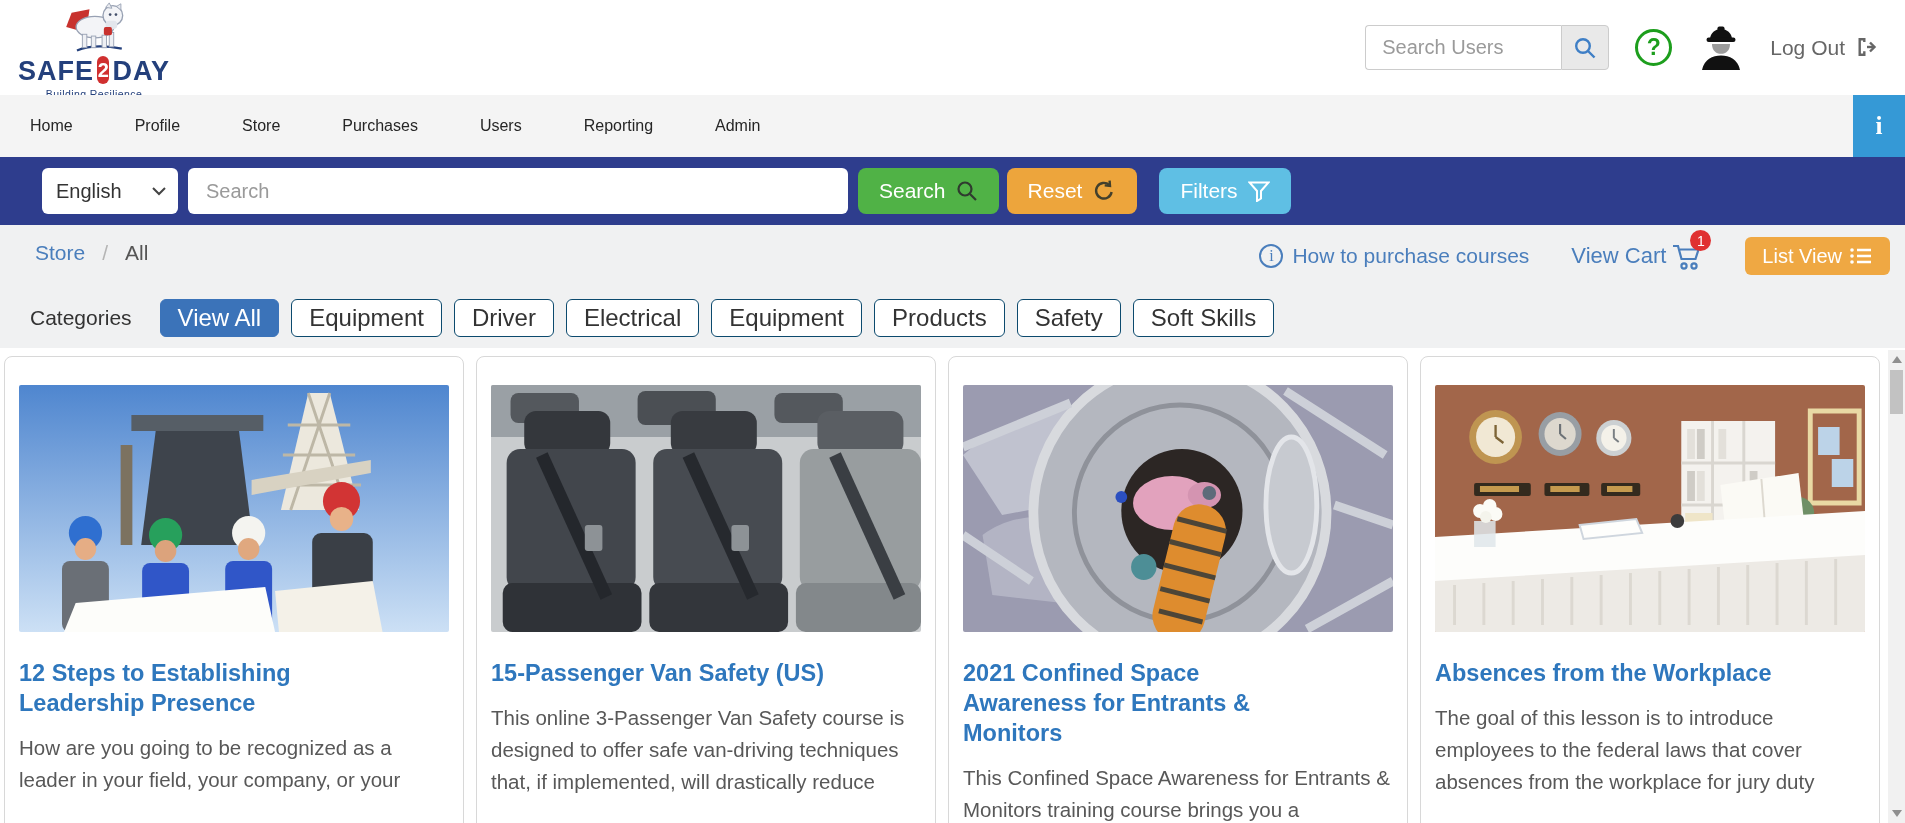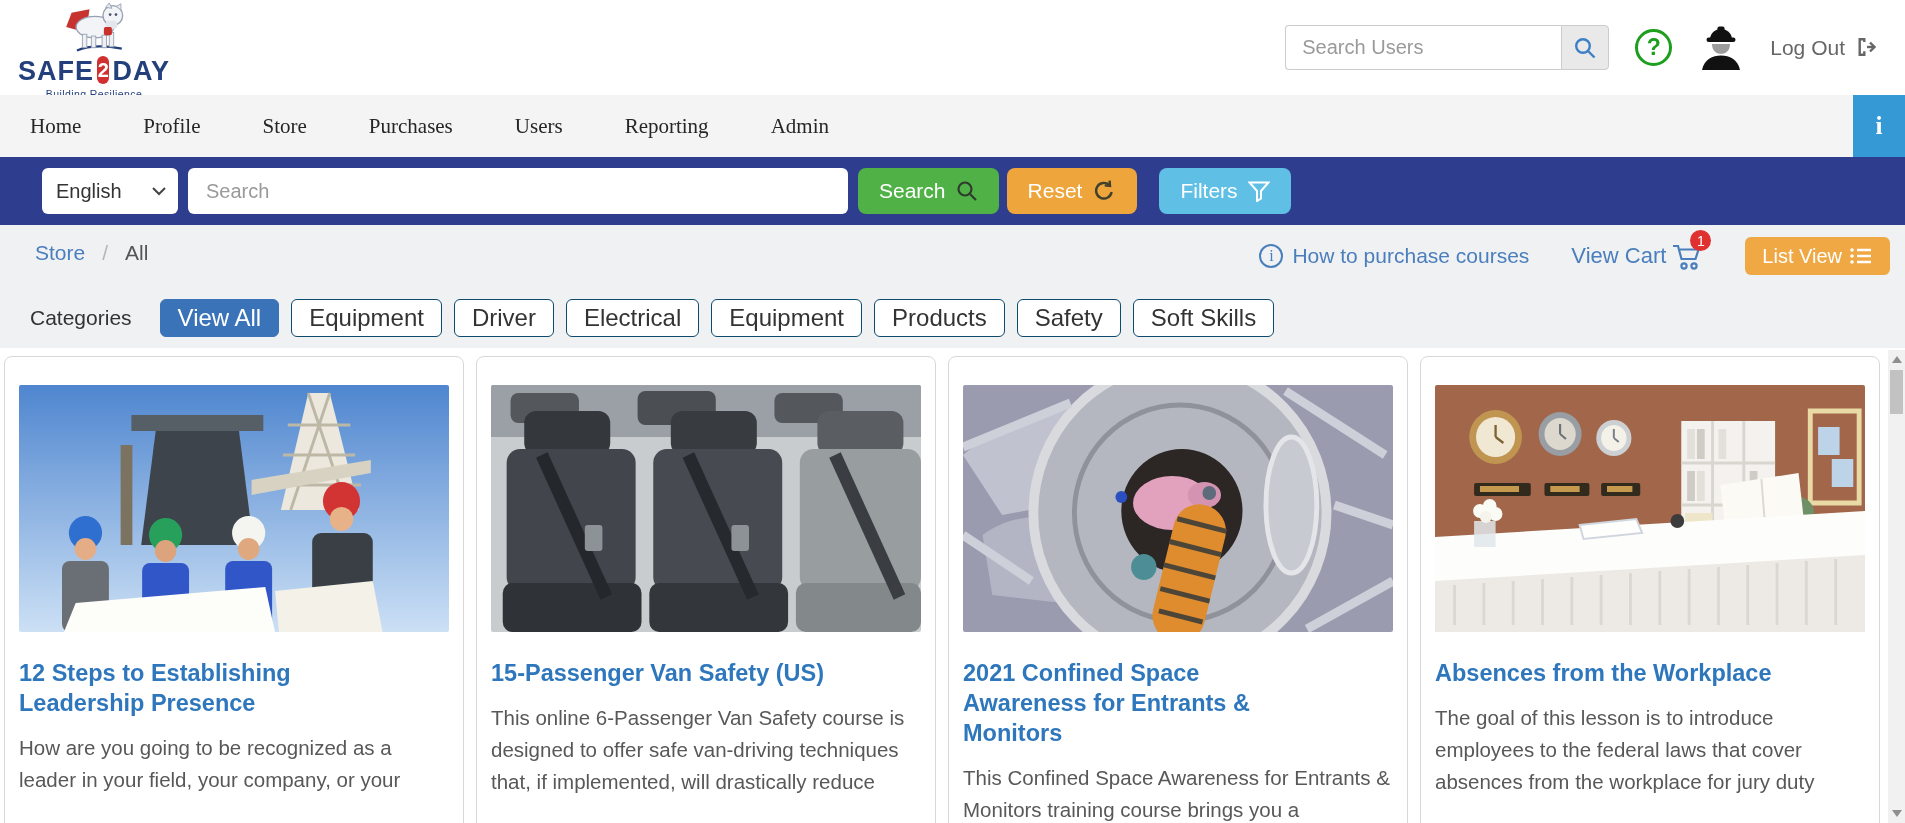--- a/index.html
+++ b/index.html
@@ -9,29 +9,29 @@
   
   .hdr { position: absolute; top: 0; left: 0; right: 0; height: 95px; background: #fff; }
   .logo { position: absolute; left: 18px; top: 2px; width: 152px; text-align: center; }
   .logo-row { display: flex; justify-content: center; gap: 3px; margin-top: -2px; }
   .logo-word { font-size: 27px; font-weight: 800; color: #24407c; letter-spacing: 1px; }
   .logo-two { display: inline-flex; width: 24px; height: 28px; background: #d03030; color: #fff; border-radius: 6px; align-items: center; justify-content: center; font-size: 20px; font-weight: 800; }
   .logo-tag { font-size: 10.5px; color: #24407c; margin-top: 1px; letter-spacing: .4px; }
 
   .hdr-right { position: absolute; right: 28px; top: 0; height: 95px; display: flex; align-items: center; gap: 26px; }
   .search-users { display: flex; height: 45px; }
-  .search-users input { width: 276px; border: 1px solid #ccc; border-right: none; border-radius: 4px 0 0 4px; font-size: 20px; padding: 0 16px; color: #333; outline: none; font-family: "Liberation Sans", sans-serif; }
+  .search-users input { width: 196px; border: 1px solid #ccc; border-right: none; border-radius: 4px 0 0 4px; font-size: 20px; padding: 0 16px; color: #333; outline: none; font-family: "Liberation Sans", sans-serif; }
   input::placeholder { color: #9a9a9a; }
   .su-btn { width: 48px; background: #e9e9e9; border: 1px solid #ccc; border-radius: 0 4px 4px 0; display: flex; align-items: center; justify-content: center; cursor: pointer; }
   .help-icon { width: 37px; height: 37px; border: 3px solid #1d9e1d; border-radius: 50%; color: #1d9e1d; font-size: 23px; font-weight: 700; display: flex; align-items: center; justify-content: center; cursor: pointer; }
   .logout { display: flex; align-items: flex-start; gap: 9px; color: #666; font-size: 21px; cursor: pointer; text-decoration: none; }
 
   
   .mainnav { position: absolute; top: 95px; left: 0; right: 0; height: 62px; background: #f4f4f4; display: flex; align-items: center; gap: 62px; padding-left: 30px; }
-  .mainnav a { color: #262626; font-size: 21px; text-decoration: none; cursor: pointer; font-family: Liberation Serif, serif; }
+  .mainnav a { color: #262626; font-size: 16px; text-decoration: none; cursor: pointer; }
   .info-sq { position: absolute; right: 0; top: 0; width: 52px; height: 62px; background: #3599d6; color: #fff; display: flex; align-items: center; justify-content: center; font-size: 25px; font-weight: 700; font-family: "Liberation Serif", serif; cursor: pointer; }
 
   
   .filterbar { position: absolute; top: 157px; left: 0; right: 0; height: 68px; background: #2e3d8d; display: flex; align-items: center; padding-left: 42px; }
   .lang { width: 136px; height: 46px; background: #fff; border-radius: 6px; font-size: 20px; color: #333; padding: 0 12px 0 14px; display: flex; align-items: center; justify-content: space-between; cursor: pointer; }
   .fsearch { margin-left: 10px; width: 660px; height: 46px; border: none; border-radius: 6px; font-size: 20px; padding: 0 18px; color: #333; outline: none; font-family: "Liberation Sans", sans-serif; }
   .btn { height: 46px; border: none; border-radius: 8px; color: #fff; font-size: 21px; display: flex; align-items: center; gap: 10px; padding: 0 21px; cursor: pointer; font-family: "Liberation Sans", sans-serif; }
   .btn-search { margin-left: 10px; background: #50b246; }
   .btn-reset  { margin-left: 8px;  background: #eda53c; }
   .btn-filters{ margin-left: 22px; background: #5fbfe4; }
@@ -277,21 +277,21 @@
           <rect x="166" y="64" width="132" height="142" rx="14" fill="#474b51"></rect>
           <rect x="162" y="198" width="142" height="49" rx="10" fill="#33363b"></rect>
           <path d="M202 70 L268 212" stroke="#26292e" stroke-width="13"></path>
           <rect x="246" y="140" width="18" height="26" rx="3" fill="#8d9296"></rect>
           <rect x="334" y="26" width="88" height="44" rx="12" fill="#5a5e63"></rect>
           <rect x="316" y="64" width="124" height="142" rx="14" fill="#989d9f"></rect>
           <rect x="312" y="198" width="128" height="49" rx="10" fill="#83888b"></rect>
           <path d="M352 70 L418 212" stroke="#3a3e43" stroke-width="13"></path>
         </svg>
         <a class="card-title">15-Passenger Van Safety (US)</a>
-        <p class="card-desc">This online 6-Passenger Van Safety course is designed to offer safe van-driving techniques that, if implemented, will drastically reduce</p>
+        <p class="card-desc">This online 3-Passenger Van Safety course is designed to offer safe van-driving techniques that, if implemented, will drastically reduce</p>
       </div>
 
       <div class="card">
         <svg class="card-img" viewBox="0 0 440 247" preserveAspectRatio="none">
           <rect width="440" height="247" fill="#9b9bb0"></rect>
           <path d="M0 70 C60 20 130 10 180 40 L150 110 L40 130 Z" fill="#dfe2ea" opacity=".55"></path>
           <path d="M20 150 C60 120 120 130 150 160 L120 220 L30 210 Z" fill="#d7dae4" opacity=".4"></path>
           <circle cx="222" cy="128" r="150" fill="#b4b7bf"></circle>
           <circle cx="222" cy="128" r="150" fill="none" stroke="#d8dade" stroke-width="10"></circle>
           <circle cx="222" cy="128" r="108" fill="none" stroke="#8f929a" stroke-width="5"></circle>

